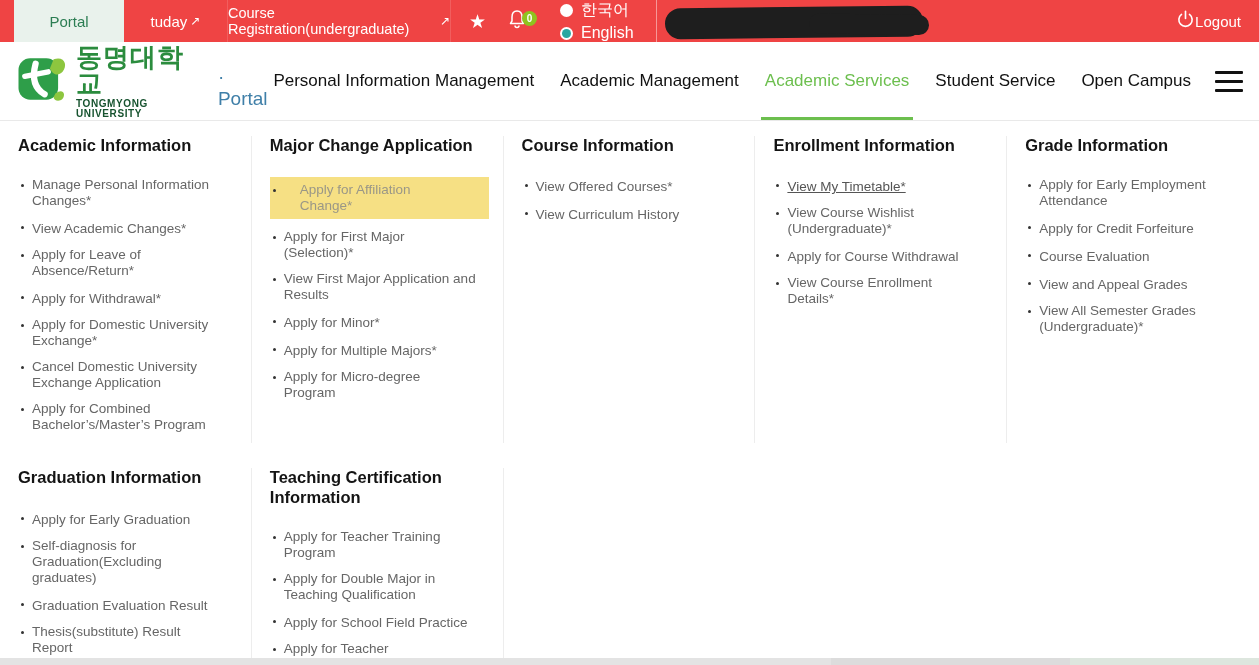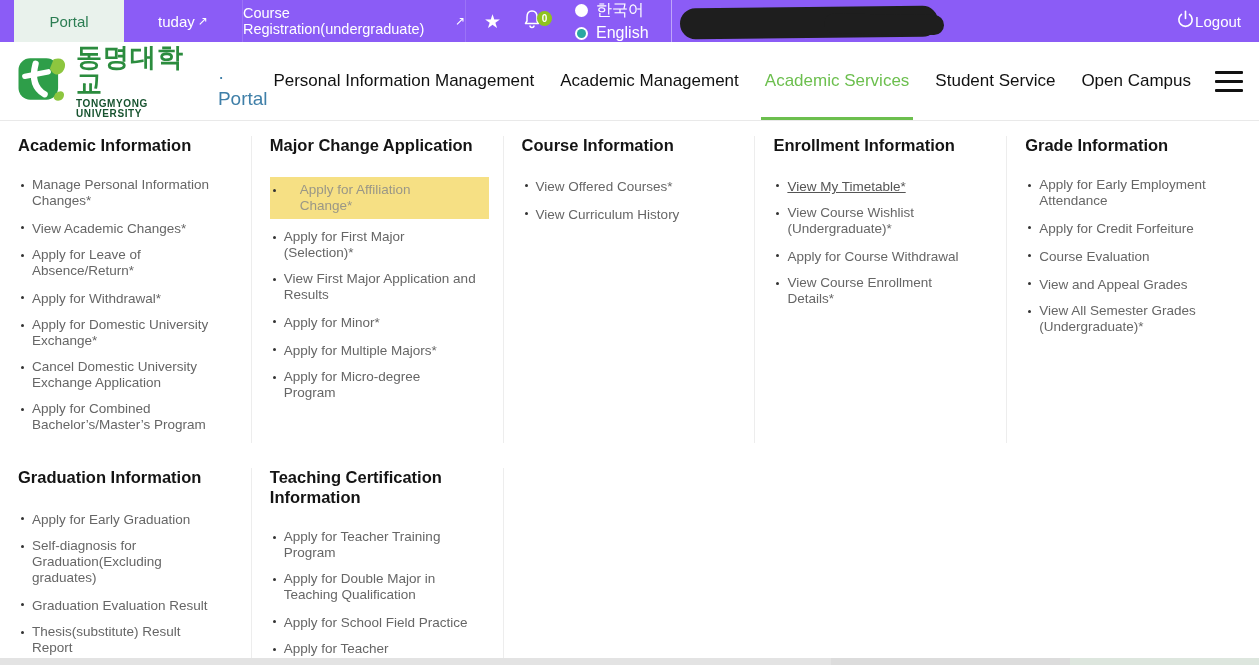--- a/index.html
+++ b/index.html
@@ -1,30 +1,30 @@
 <!DOCTYPE html>
 <html><head>
 <meta charset="utf-8">
 <style>
   * { box-sizing: border-box; margin: 0; padding: 0; }
   html, body { width: 1259px; height: 665px; overflow: hidden; }
   body { font-family: "Liberation Sans", sans-serif; background: #fff; position: relative; }
 
   
   .topbar {
-    height: 42px; background: #8b5cf6; display: flex; align-items: stretch;
+    height: 42px; background: #ef4444; display: flex; align-items: stretch;
     color: #fff; position: relative;
   }
   .tb-cell { display: flex; align-items: center; justify-content: center; font-size: 15px; }
   .tab-portal {
     width: 110px; margin-left: 14px; background: #e9f2ec; color: #2b7d52;
     cursor: pointer;
   }
   .tb-link { cursor: pointer; border-right: 1px solid rgba(255,255,255,0.14); }
-  .tb-tuday { width: 119px; }
+  .tb-tuday { width: 104px; }
   .tb-coursereg { width: 223px; font-size: 14.5px; }
   .tb-linkmenu { width: 171px; border-right: none; }
   .ext-arrow { font-size: 12px; margin-left: 3px; }
   .chev { margin-left: 7px; display: inline-block; }
   .tb-icons { display: flex; align-items: center; }
   .star-ic { font-size: 19px; margin-left: 18px; cursor: pointer; }
   .bell-wrap { position: relative; margin-left: 22px; cursor: pointer; }
   .badge {
     position: absolute; right: -11px; top: 2px; background: #8fc31f; color: #fff;
     width: 15px; height: 15px; border-radius: 50%; font-size: 10px;

